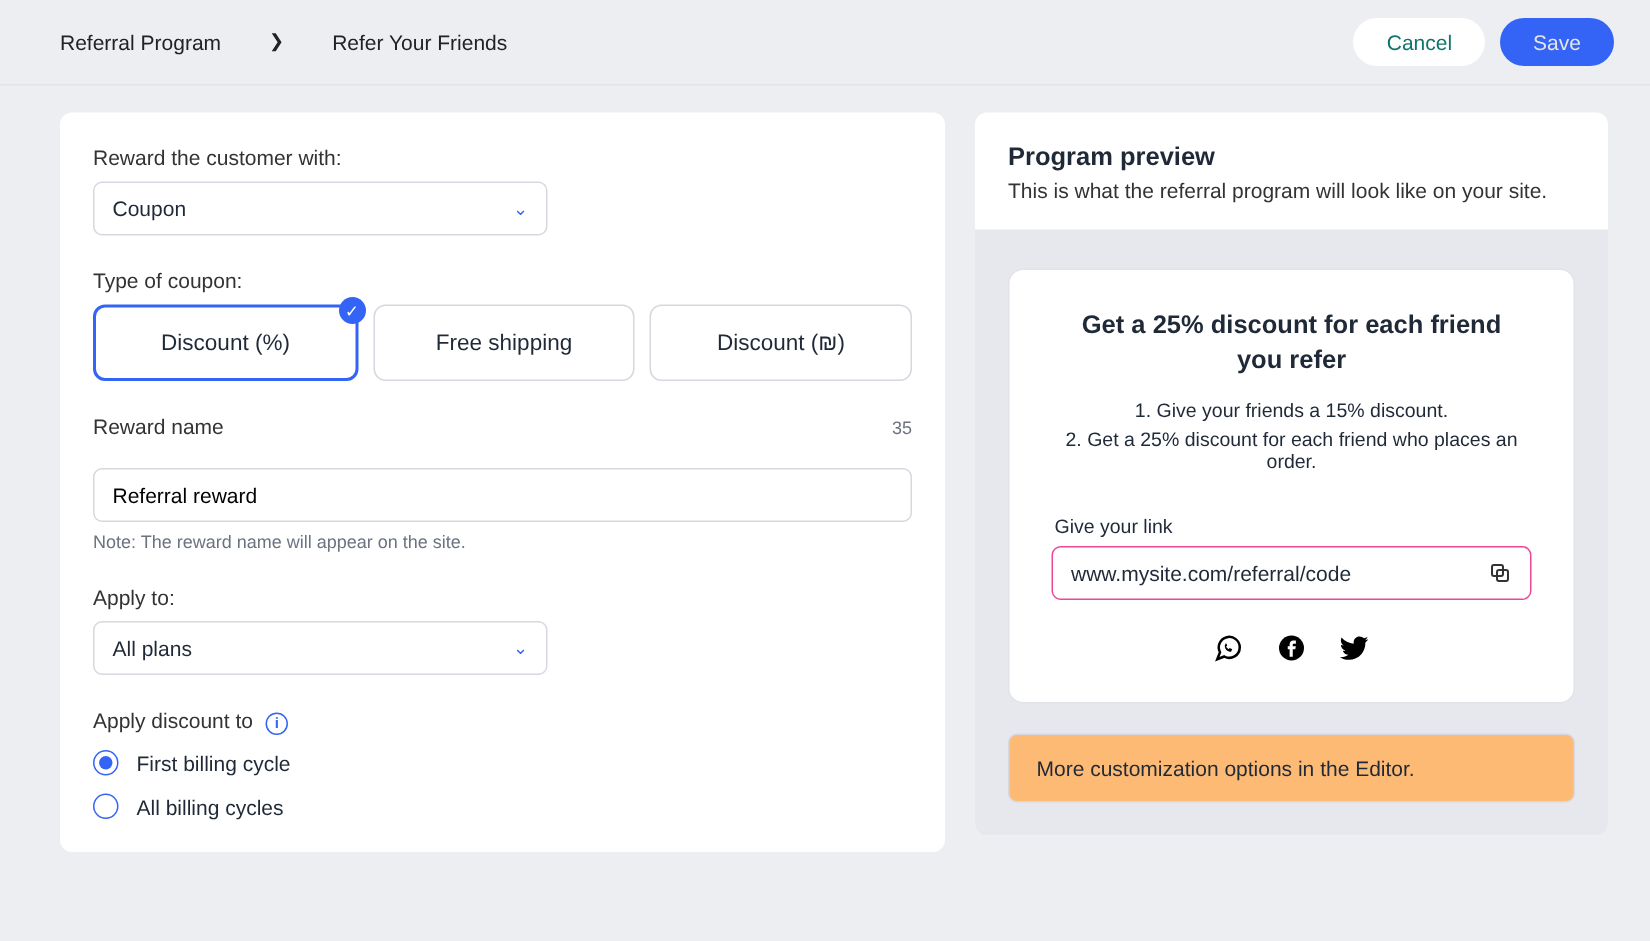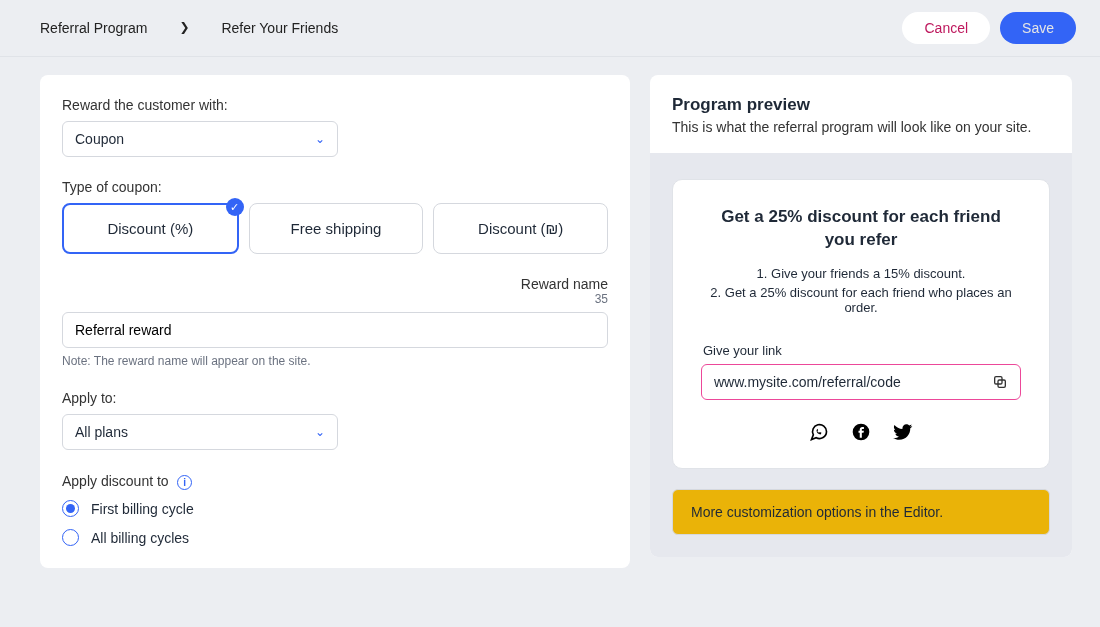--- a/index.html
+++ b/index.html
@@ -18,32 +18,32 @@
     padding: 12px 24px 12px 40px;
     border-bottom: 1px solid #e0e3e8;
   }
   .breadcrumb { display:flex; align-items:flex-start; gap:32px; font-size:14px; }
   .breadcrumb span { color:#222; }
   .chev { color:#9aa0a6; font-size:12px; }
   .actions { display:flex; gap:10px; }
   .btn {
     font-size:14px; padding:8px 22px; border-radius:22px; cursor:pointer; border:none;
   }
-  .btn-cancel { background:#fff; color:#be185d;text-align:center; }
+  .btn-cancel { background:#fff; color:#0f766e;text-align:center; }
   .btn-save   { background:#3364f6; color:#e5e5e5; }
   .content { display:flex; gap:20px; padding:18px 24px 0 40px; }
   .left { width:590px; }
   .card { background:#fff; border-radius:8px; }
   .card-head { padding:22px 22px 18px; border-bottom:1px solid #e8eaee; }
   .card-head h2 { font-size:19px; font-weight:700; margin-bottom:6px; }
   .card-head p  { font-size:14px; color:#333; line-height:1.45; }
   .card-body { padding:22px; }
   .label { font-size:14px; color:#333; margin-bottom:8px; display:block; }
   .select {
-    width:276px; border:1px solid #d5d8de; border-radius:6px; padding:9px 12px;
+    width:303px; border:1px solid #d5d8de; border-radius:6px; padding:9px 12px;
     display:flex; justify-content:space-between; align-items:center; font-size:14px;
     background:#fff;
   }
   .chev-down { color:#3364f6; font-size:12px; }
   .radio-cards { display:flex; gap:10px; margin-bottom:22px; }
   .rcard {
     flex:1; border:1px solid #d5d8de; border-radius:8px; text-align:center;
     padding:16px 0; font-size:15px; position:relative; cursor:pointer;
   }
   .rcard.selected { border:2px solid #3364f6; padding:15px 0; }
@@ -88,21 +88,21 @@
   .share-label { font-size:13px; text-align:left; margin:28px 0 6px 2px; }
   .share-box {
     border:1px solid #ec4899; border-radius:6px; padding:9px 12px; display:flex;
     justify-content:space-between; align-items:center; font-size:14px;
   }
   .copy-ico { font-size:15px; color:#333; }
   .socials { display:flex; justify-content:center; gap:22px; margin-top:22px; }
   .socials span { font-size:18px; }
   .editor-note {
     margin-top:20px; border:1px solid #d5d8de; border-radius:6px; padding:14px 18px;
-    font-size:14px; background:#eab308;
+    font-size:14px; background:#fdba74;
   }
   svg { display:block; }
 </style>
 </head>
 <body>
 
 <div class="topbar">
   <div class="breadcrumb">
     <span>Referral Program</span>
     <span class="chev">❯</span>
@@ -136,21 +136,21 @@
           </div>
           <div class="rcard">
             <span>Free shipping</span>
           </div>
           <div class="rcard">
             <span>Discount (₪)</span>
           </div>
         </div>
 
         <div class="row">
-          <div class="row-flex" style="margin-bottom:6px;flex-direction:column;">
+          <div class="row-flex" style="margin-bottom:20px;">
             <label class="label" style="margin:0">Reward name</label>
             <span class="counter">35</span>
           </div>
           <input class="input" value="Referral reward" style="">
           <div class="note">Note: The reward name will appear on the site.</div>
         </div>
 
         <div class="row">
           <label class="label">Apply to:</label>
           <div class="select">

